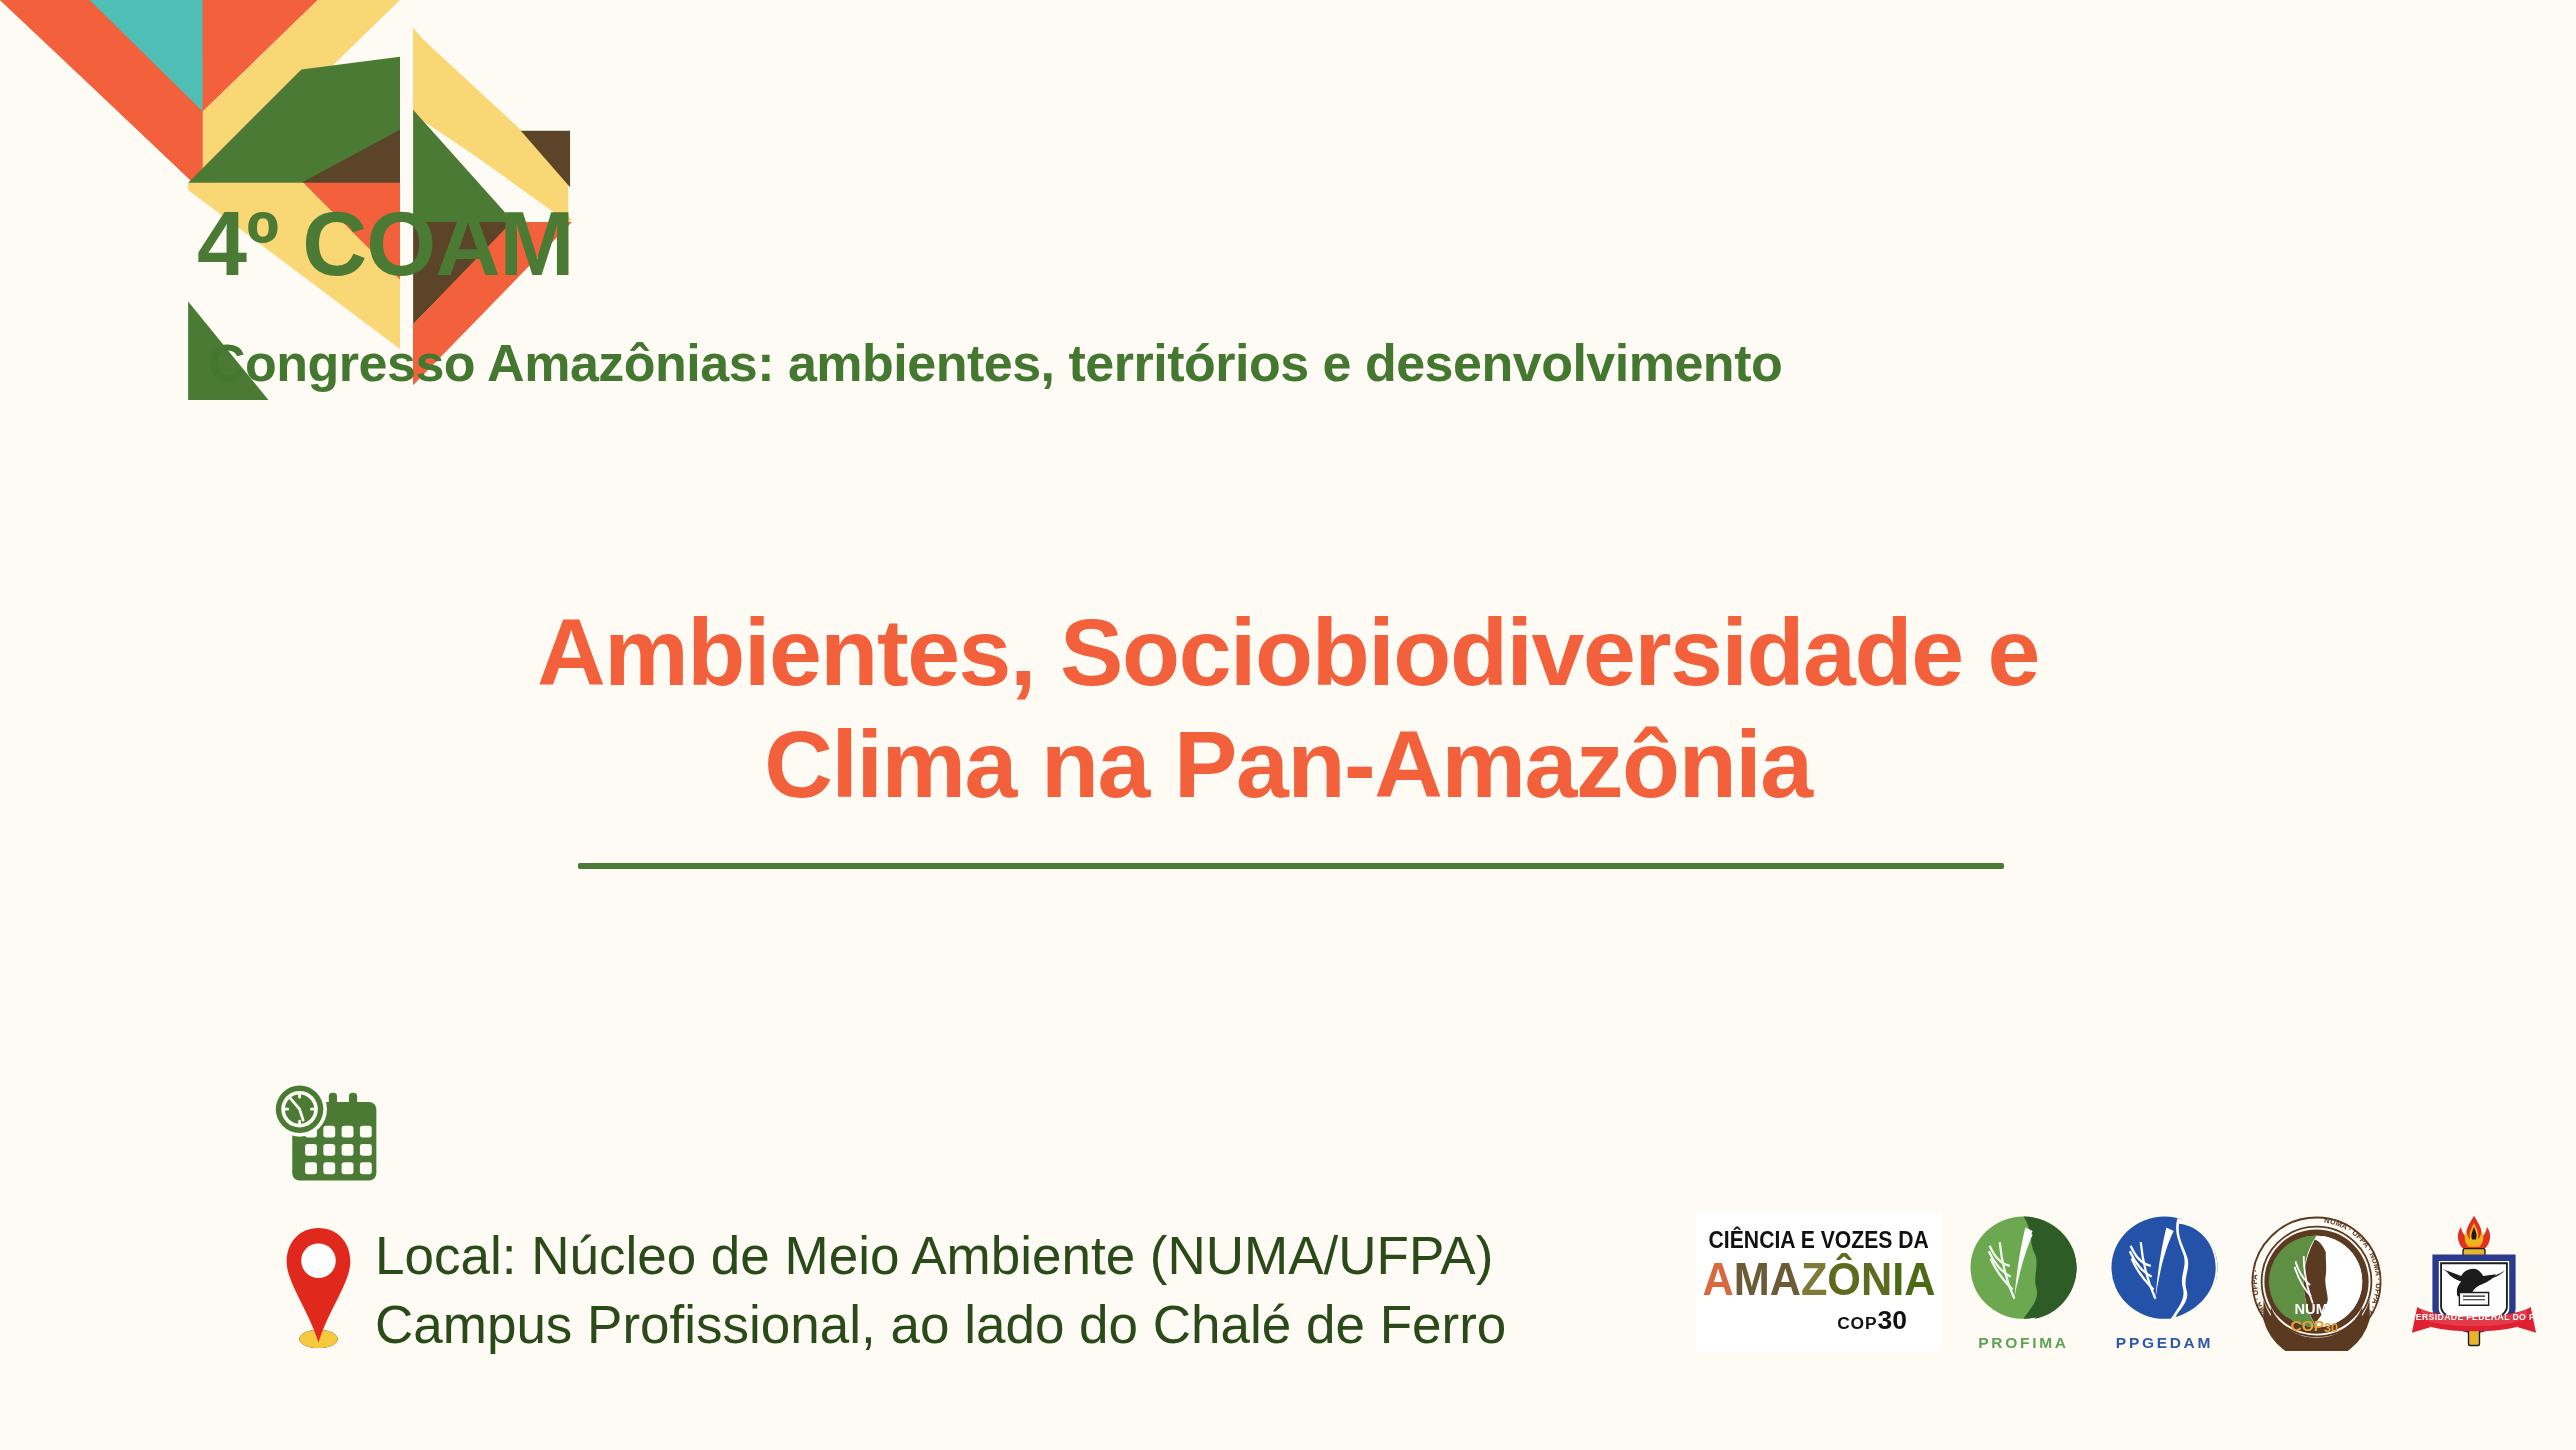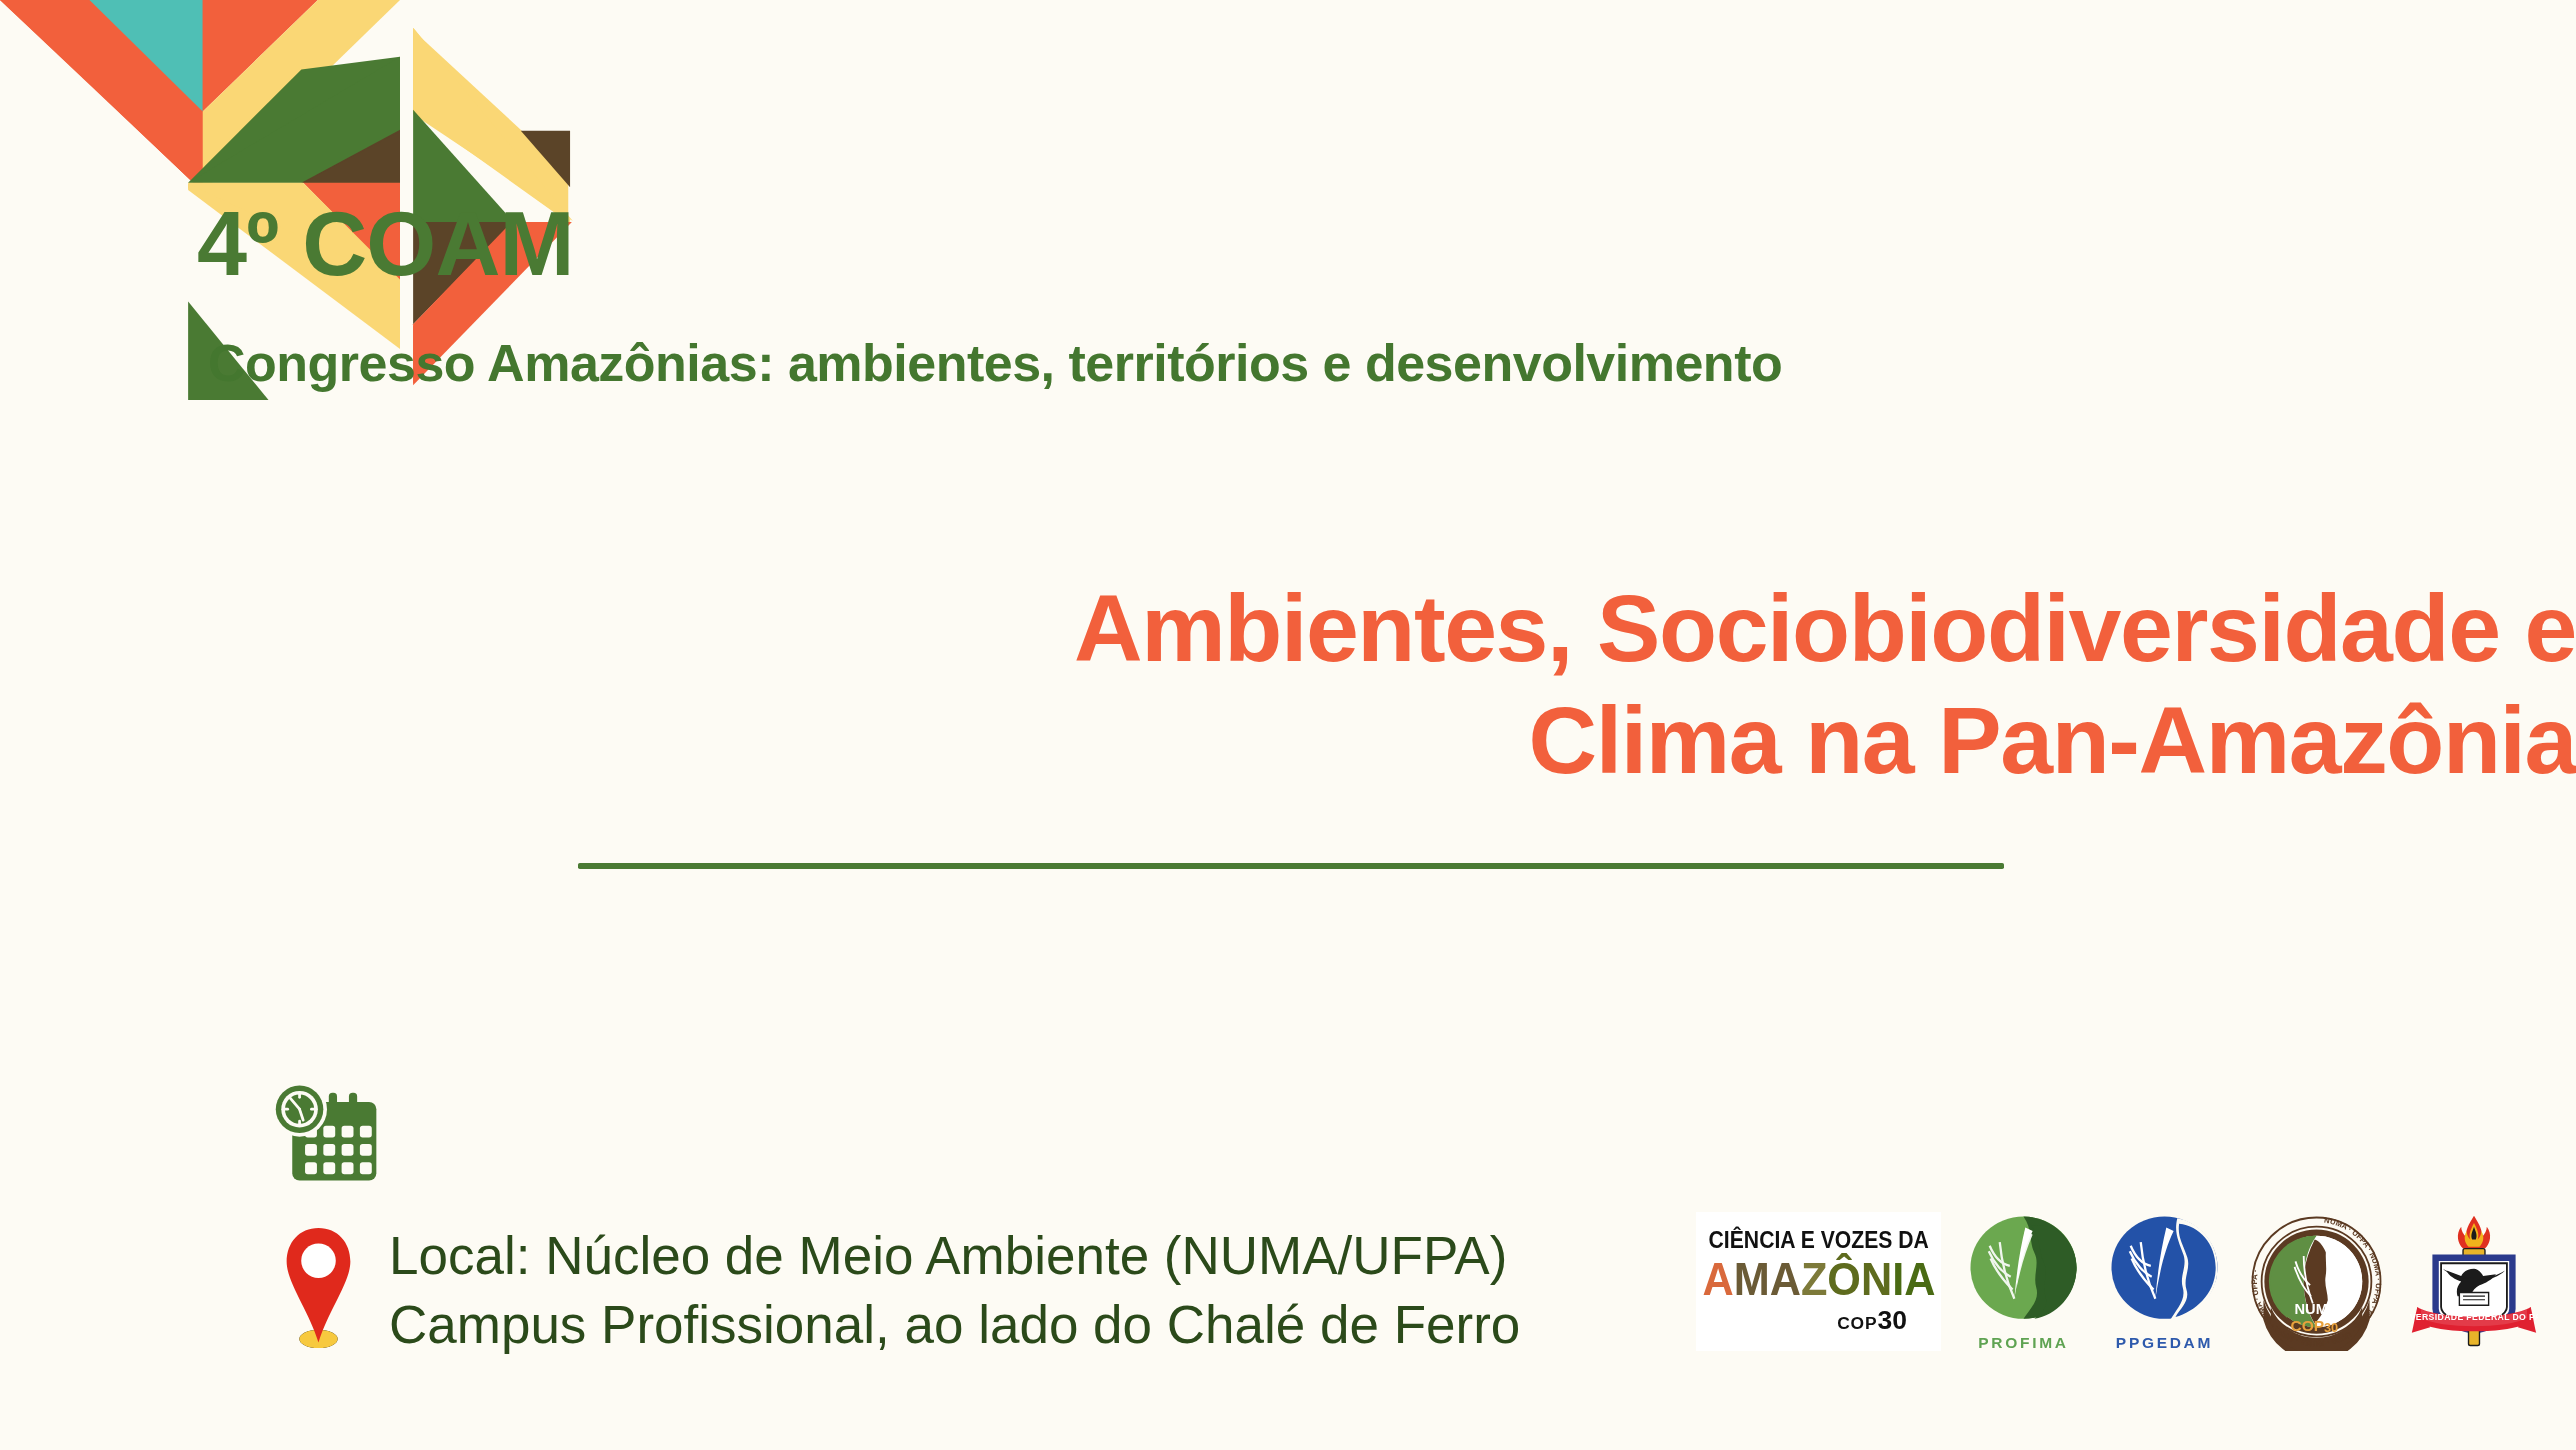--- a/index.html
+++ b/index.html
@@ -40,23 +40,23 @@
     font-weight:bold;
     color:#44772F;
     letter-spacing:-0.5px;
     line-height:1.15;
     white-space:nowrap;
   }
 
   
   #theme-block {
     position:absolute;
-    left:0; top:572px;
+    left:0; top:596px;
     width:2576px;
-    text-align:right;
+    text-align:center;
   }
   .theme-line {
     font-size:95px;
     font-weight:bold;
     color:#F2603C;
     letter-spacing:-1.4px;
     line-height:1.18;
     white-space:nowrap;
   }
   #theme-divider {
@@ -82,21 +82,21 @@
   .detail-icon { flex:0 0 auto; display:block; }
   #date-icon  { width:117px; height:110px; margin-top:-5.5px; }
   #place-icon { width:71px;  height:128px; margin-left:20px; margin-top:3.7px; }
   .detail-text {
     font-size:53px;
     color:#2B4A1A;
     line-height:1.32;
     white-space:nowrap;
   }
   #detail-row-date .detail-text { margin-top:22px; }
-  #detail-row-place .detail-text { margin-left:15px; }
+  #detail-row-place .detail-text { margin-left:1px; }
 
   
   #logo-strip {
     position:absolute;
     left:1696px; top:1211px;
     display:flex;
     align-items:center;
     gap:24px;
   }
   .logo-item { display:flex; align-items:center; justify-content:center; }

